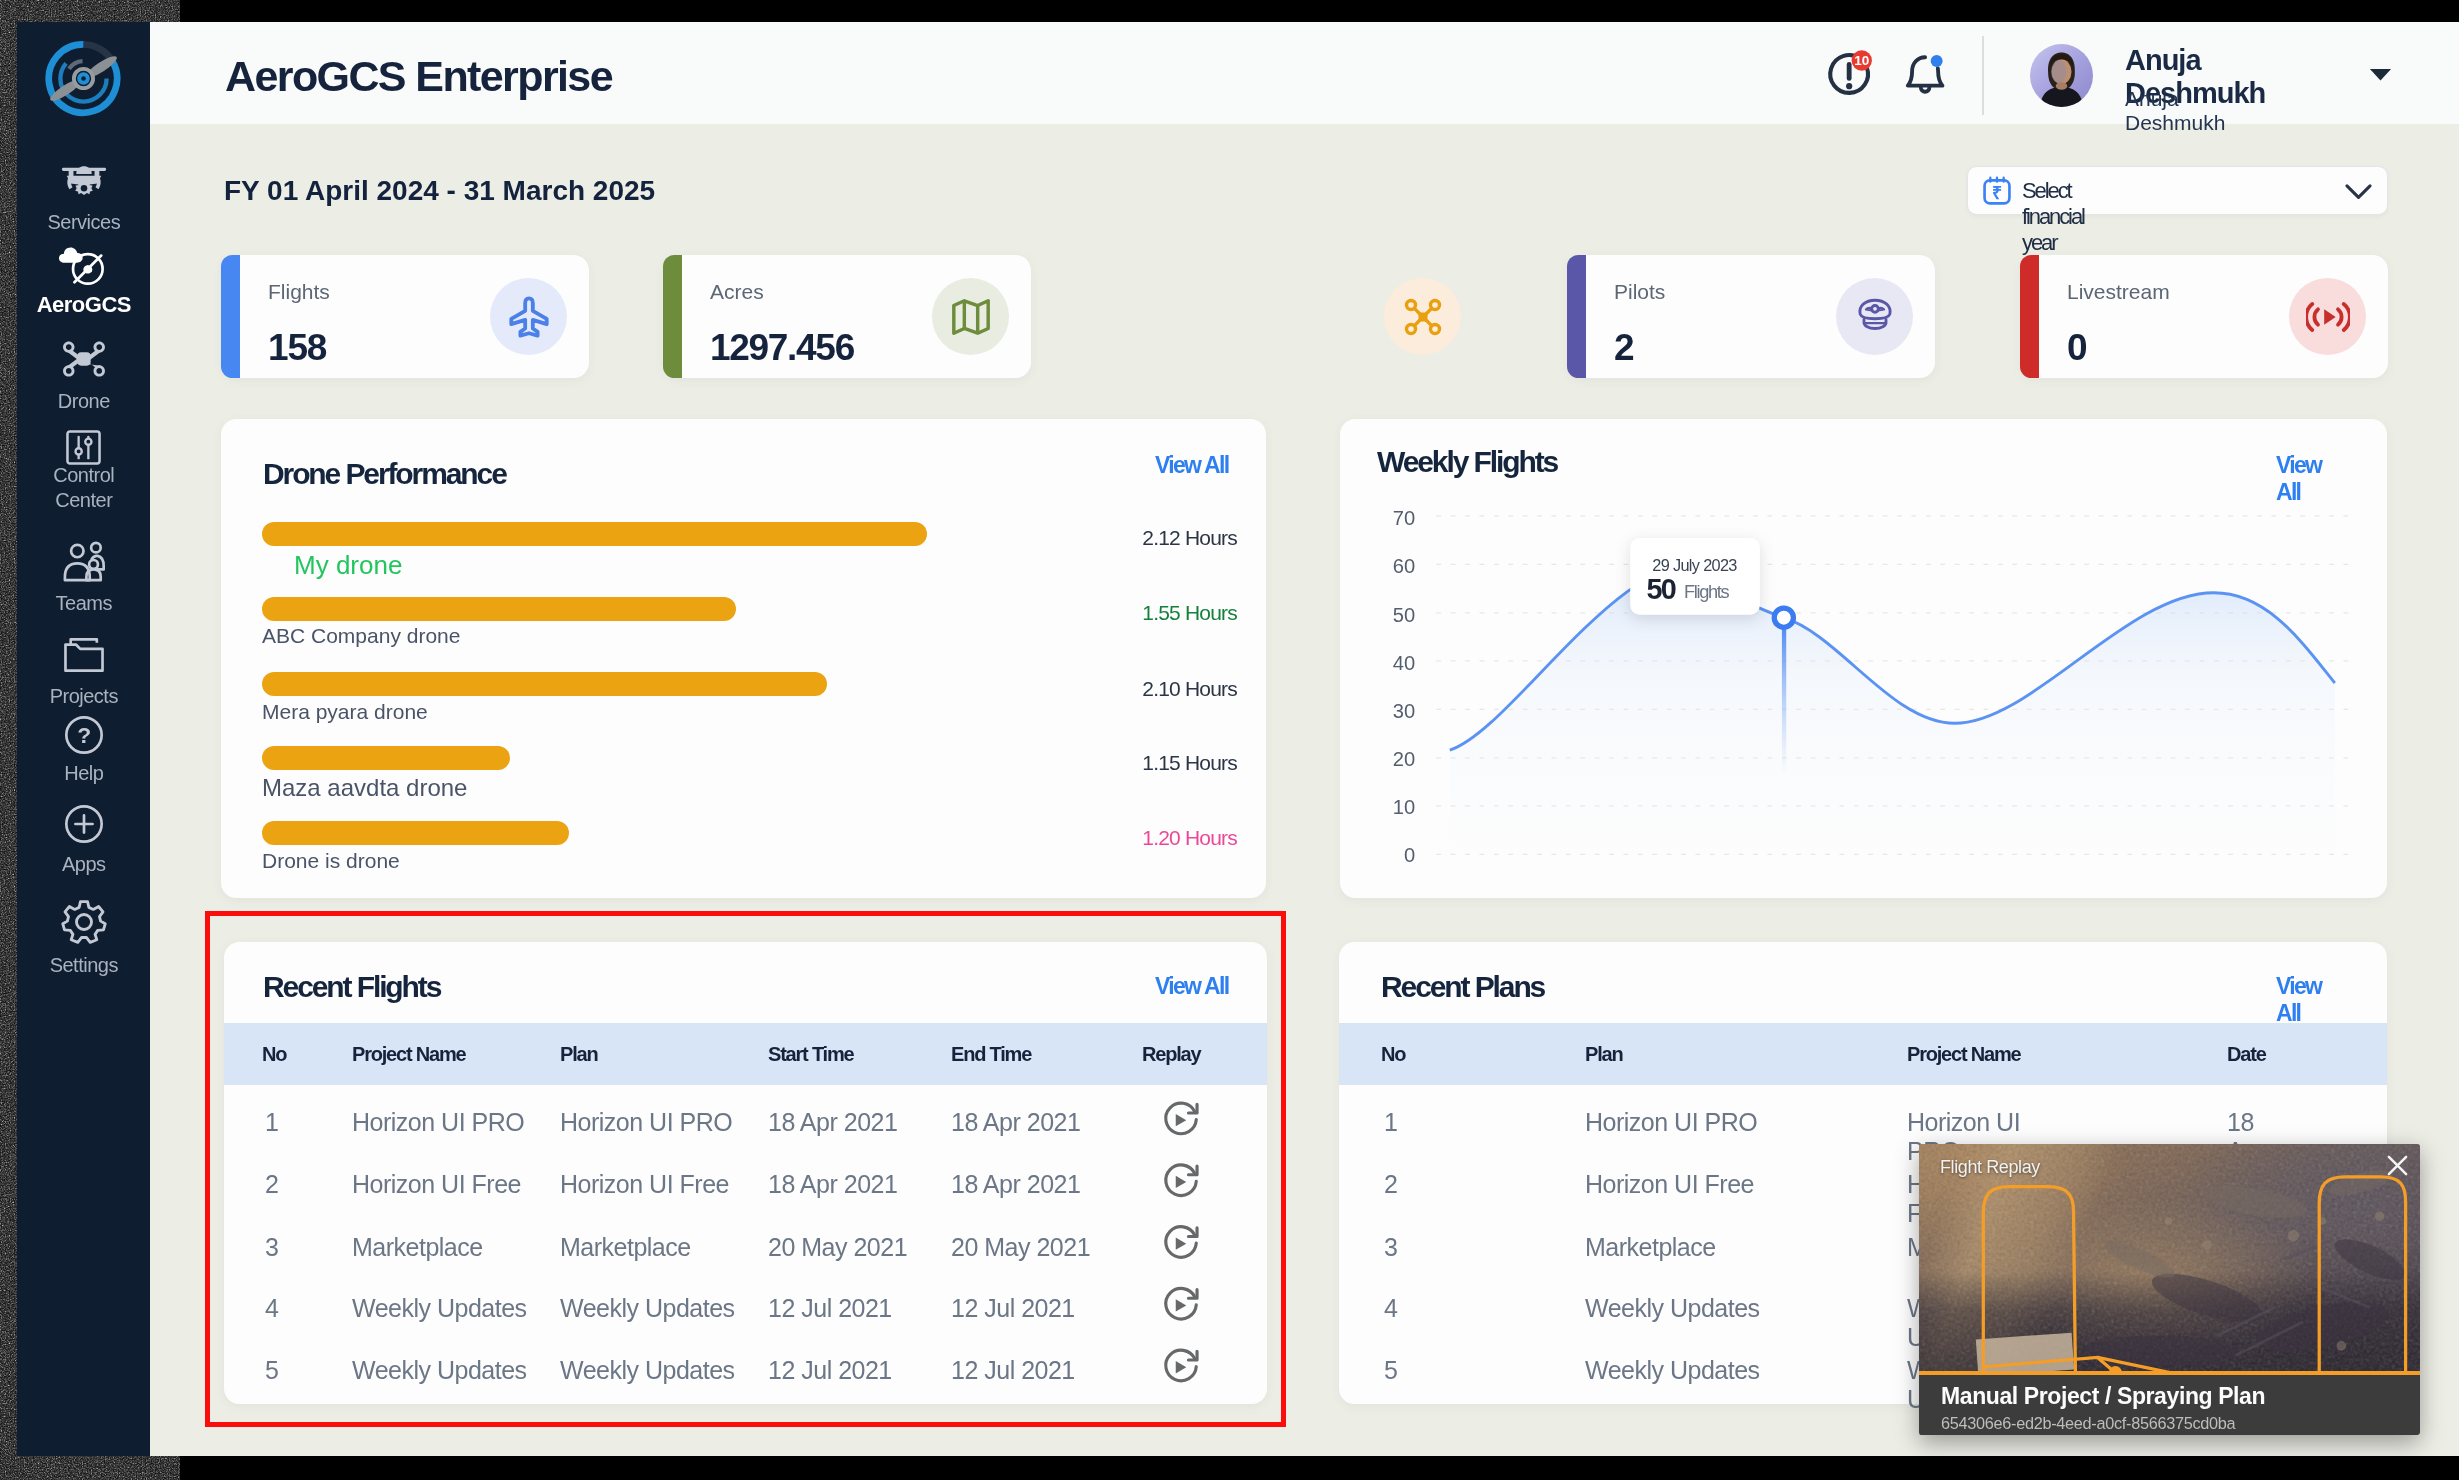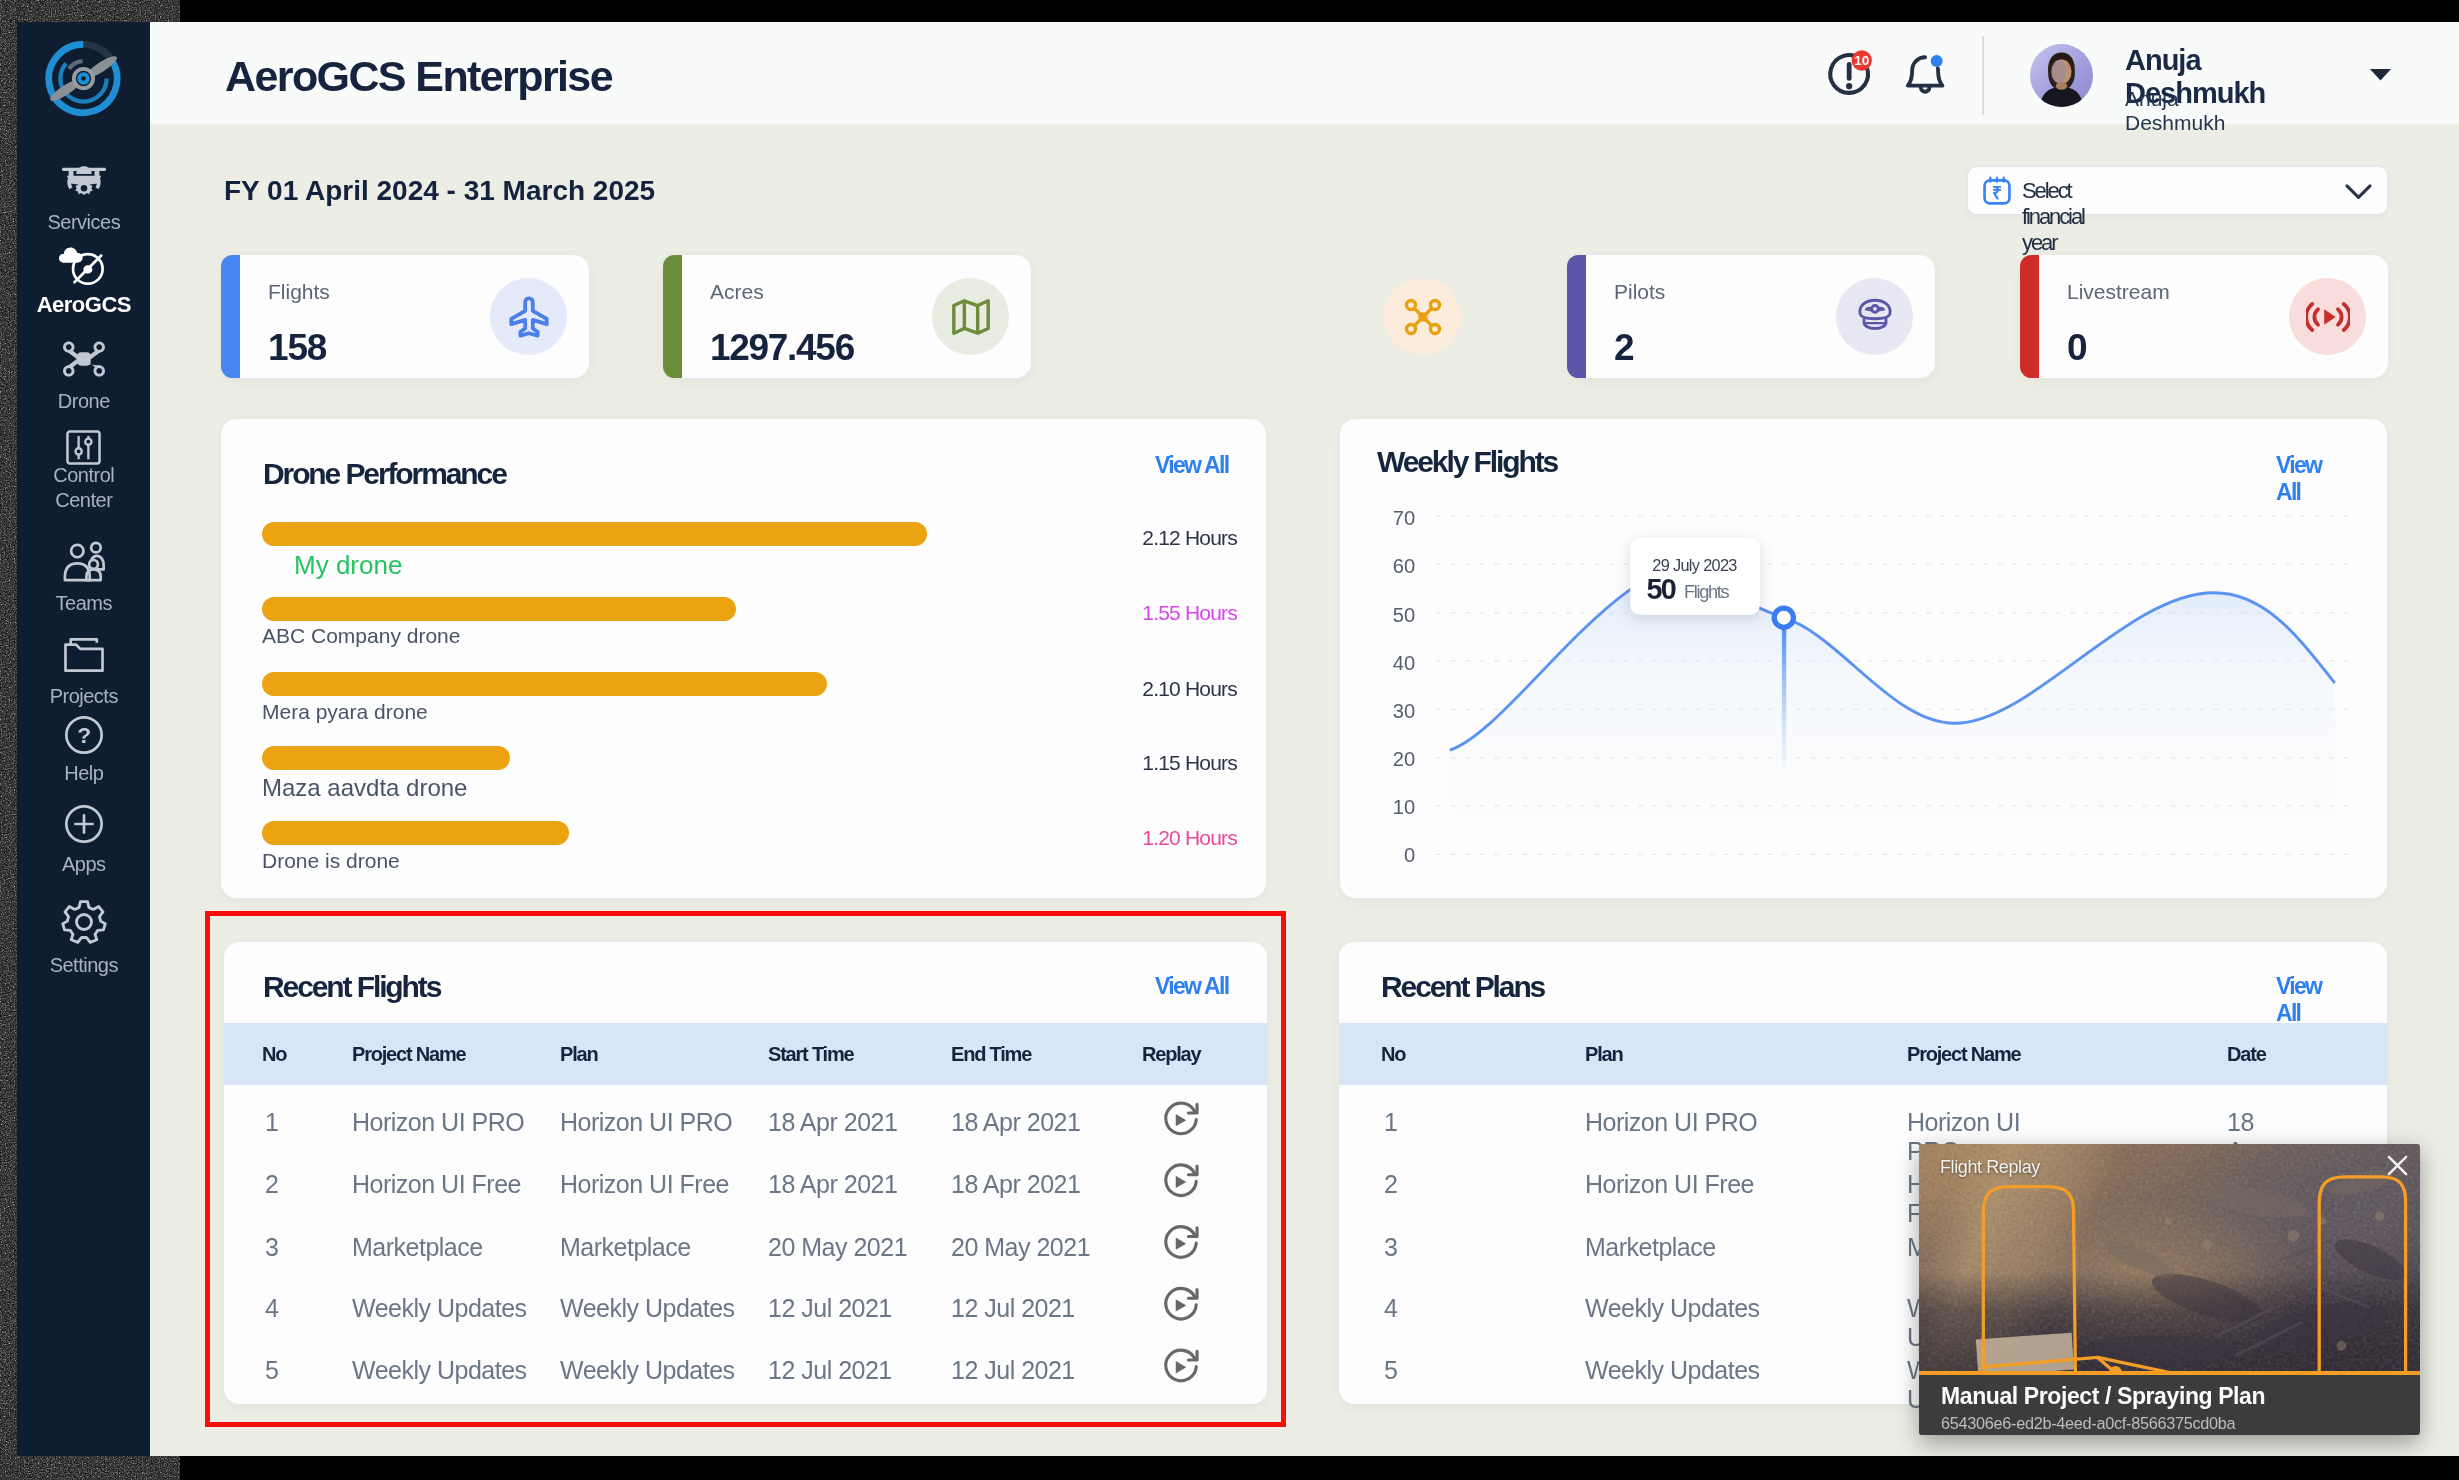--- a/index.html
+++ b/index.html
@@ -323,21 +323,21 @@
   <div class="abs" style="left:262px;top:597px;width:474px;height:24px;border-radius:12.5px;background:#eba312;"></div>
   <div class="abs" style="left:262px;top:672px;width:565px;height:24px;border-radius:12.5px;background:#eba312;"></div>
   <div class="abs" style="left:262px;top:746px;width:248px;height:24px;border-radius:12.5px;background:#eba312;"></div>
   <div class="abs" style="left:262px;top:821px;width:307px;height:24px;border-radius:12.5px;background:#eba312;"></div>
   <div class="abs" style="left:262px;top:550px;font-size:26px;color:#22c55e;margin-left:32px;">My drone</div>
   <div class="abs" style="left:262px;top:624px;font-size:21px;color:#4a5468;">ABC Company drone</div>
   <div class="abs" style="left:262px;top:700px;font-size:21px;color:#4a5468;">Mera pyara drone</div>
   <div class="abs" style="left:262px;top:774px;font-size:24px;color:#4a5468;">Maza aavdta drone</div>
   <div class="abs" style="left:262px;top:849px;font-size:21px;color:#4a5468;">Drone is drone</div>
   <div class="abs" style="left:1045px;top:526px;width:192px;text-align:right;font-size:21px;color:#2b3547;letter-spacing:-0.8px;">2.12 Hours</div>
-  <div class="abs" style="left:1045px;top:601px;width:192px;text-align:right;font-size:21px;color:#d946ef;letter-spacing:-0.8px;">1.55 Hours</div>
+  <div class="abs" style="left:1045px;top:601px;width:192px;text-align:right;font-size:21px;color:#15803d;letter-spacing:-0.8px;">1.55 Hours</div>
   <div class="abs" style="left:1045px;top:677px;width:192px;text-align:right;font-size:21px;color:#2b3547;letter-spacing:-0.8px;">2.10 Hours</div>
   <div class="abs" style="left:1045px;top:751px;width:192px;text-align:right;font-size:21px;color:#2b3547;letter-spacing:-0.8px;">1.15 Hours</div>
   <div class="abs" style="left:1045px;top:826px;width:192px;text-align:right;font-size:21px;color:#ec4899;letter-spacing:-0.8px;">1.20 Hours</div>
 
   <div class="panel" style="left:1340px;top:419px;width:1047px;height:479px;"></div>
   <div class="ptitle" style="left:1377px;top:445px;">Weekly Flights</div>
   <div class="viewall" style="left:2276px;top:452px;">View All</div>
   <svg class="abs" style="left:1340px;top:419px" width="1047" height="479" viewBox="0 0 1090 499">
     <defs>
       <linearGradient id="areagrad" x1="0" y1="0" x2="0" y2="1">

